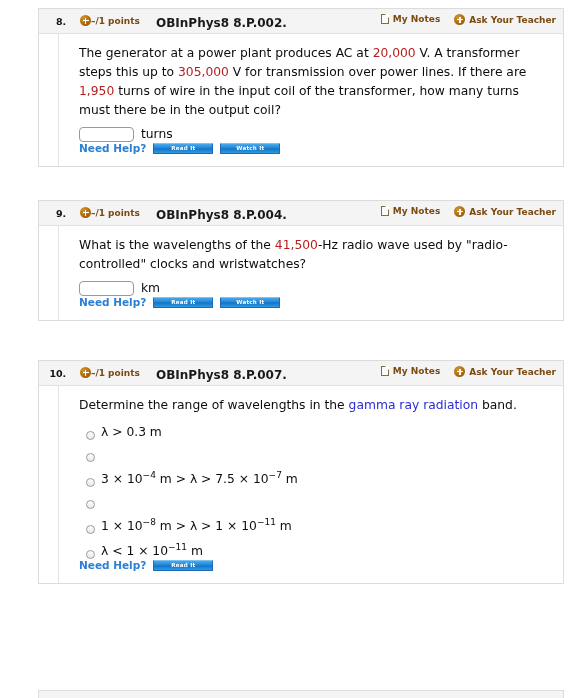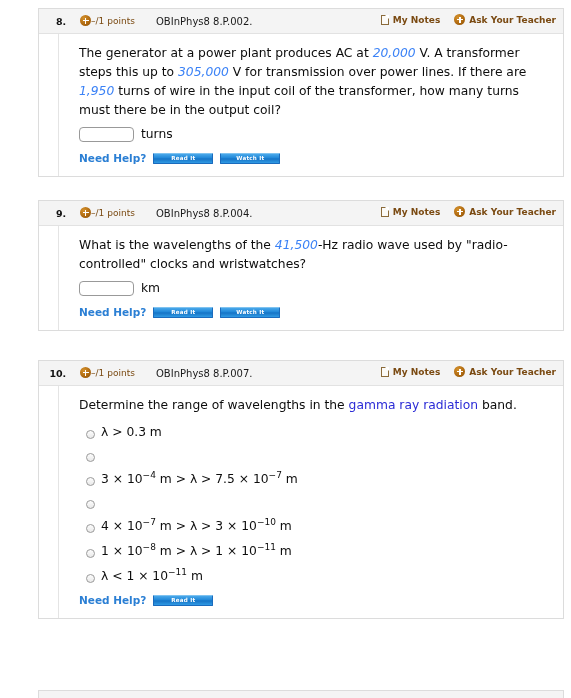--- a/index.html
+++ b/index.html
@@ -54,40 +54,40 @@
     position: absolute;
     background: #ffffff;
   }
   .plus-icon::before { left: 2.5px; top: 4.8px; width: 6px; height: 1.6px; }
   .plus-icon::after  { top: 2.5px; left: 4.7px; height: 6px; width: 1.6px; }
 
   .q-points {
     position: absolute;
     left: 41px; top: 6px;
     font-size: 9px;
-    font-weight: normal;
+    font-weight: bold;
     color: #7a4a12;
     white-space: nowrap;
   }
   .q-points .pts-label { margin-left: 3px; }
 
   .q-code {
     position: absolute;
     left: 117px; top: 7px;
-    font-size: 10px;
-    font-weight: normal;
+    font-size: 12px;
+    font-weight: bold;
     color: #1a1a1a;
     white-space: nowrap;
   }
 
   .q-tools {
     position: absolute;
     right: 7px; top: 5px;
     display: flex;
-    align-items: center;
+    align-items: flex-start;
     gap: 14px;
   }
   .tool {
     display: flex;
     align-items: center;
     gap: 4px;
     font-size: 9px;
     font-weight: bold;
     color: #7a4a12;
     white-space: nowrap;
@@ -117,21 +117,21 @@
     border-left: 1px solid #e4e4e4;
     min-height: 20px;
   }
 
   .q-text {
     font-size: 12.3px;
     line-height: 19px;
     color: #0d0d0d;
     margin: 0 0 2px 0;
   }
-  .hl { color: #3b82f6; font-style: italic; }
+  .hl { color: #b91c1c; }
   .link {
     color: #2b2bd6;
     cursor: pointer;
   }
 
   .answer-row {
     display: flex;
     gap: 7px;
     margin-top: 7px;
   }
@@ -148,21 +148,20 @@
   }
   .unit {
     font-size: 12.3px;
     color: #0d0d0d;
   }
 
   .help-row {
     display: flex;
     align-items: center;
     gap: 7px;
-    margin-top: 10px;
   }
   .help-label {
     font-size: 10.5px;
     font-weight: bold;
     color: #2b7fd4;
   }
   .help-btn {
     width: 60px;
     height: 11px;
     border: 1px solid #1a6bbd;
@@ -175,21 +174,21 @@
     letter-spacing: 0.2px;
     display: flex;
     align-items: center;
     justify-content: center;
     cursor: pointer;
     border-radius: 1px;
   }
 
   .opt {
     display: flex;
-    align-items: center;
+    align-items: flex-end;
     gap: 6px;
     margin-top: 9px;
     margin-left: 7px;
   }
   .radio {
     width: 9px; height: 9px;
     border-radius: 50%;
     border: 1px solid #9a9a9a;
     background: linear-gradient(to bottom, #fdfdfd, #e9e9e9);
     box-sizing: border-box;
@@ -325,24 +324,20 @@
     </div>
     <div class="opt">
       <span class="radio"></span>
       <span class="opt-label">3 × 10<sup>−4</sup> m &gt; λ &gt; 7.5 × 10<sup>−7</sup> m</span>
     </div>
     <div class="opt">
       <span class="radio"></span>
     </div>
     <div class="opt">
       <span class="radio"></span>
-      <span class="opt-label">4 × 10<sup>−7</sup> m &gt; λ &gt; 3 × 10<sup>−10</sup> m</span>
-    </div>
-    <div class="opt">
-      <span class="radio"></span>
       <span class="opt-label">1 × 10<sup>−8</sup> m &gt; λ &gt; 1 × 10<sup>−11</sup> m</span>
     </div>
     <div class="opt">
       <span class="radio"></span>
       <span class="opt-label">λ &lt; 1 × 10<sup>−11</sup> m</span>
     </div>
           </div>
 
   <div class="help-row">
     <span class="help-label">Need Help?</span>

